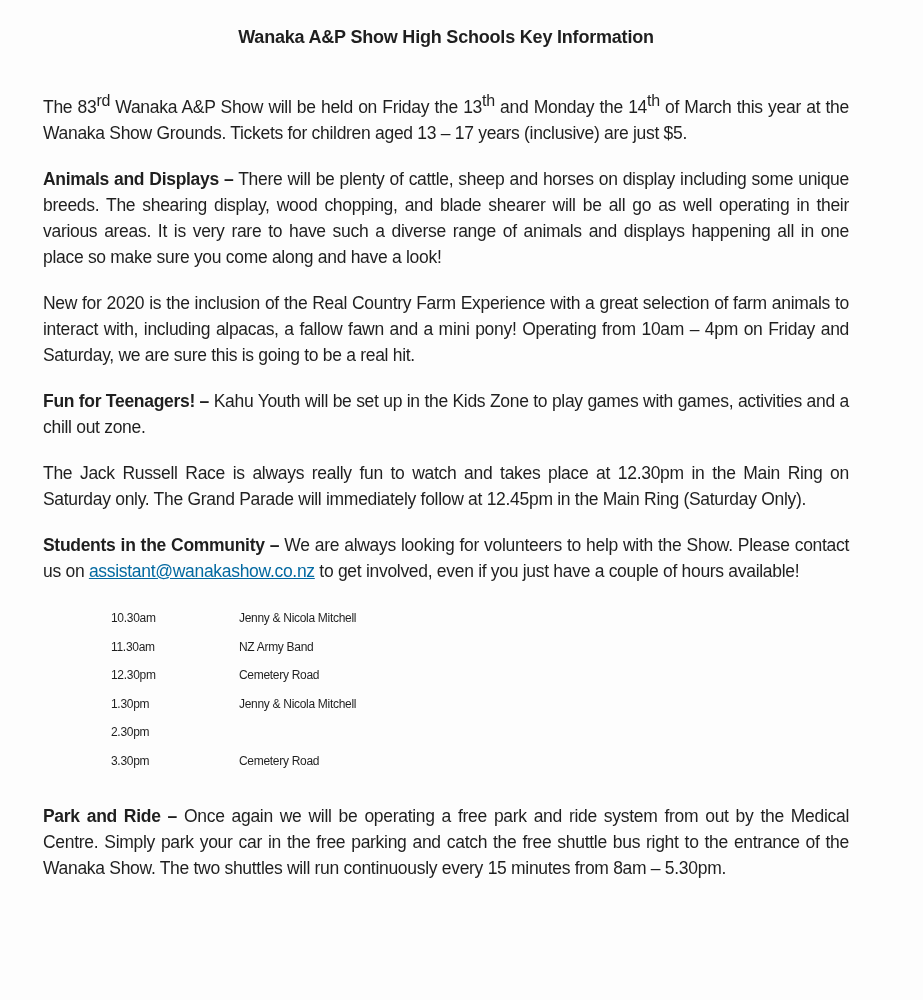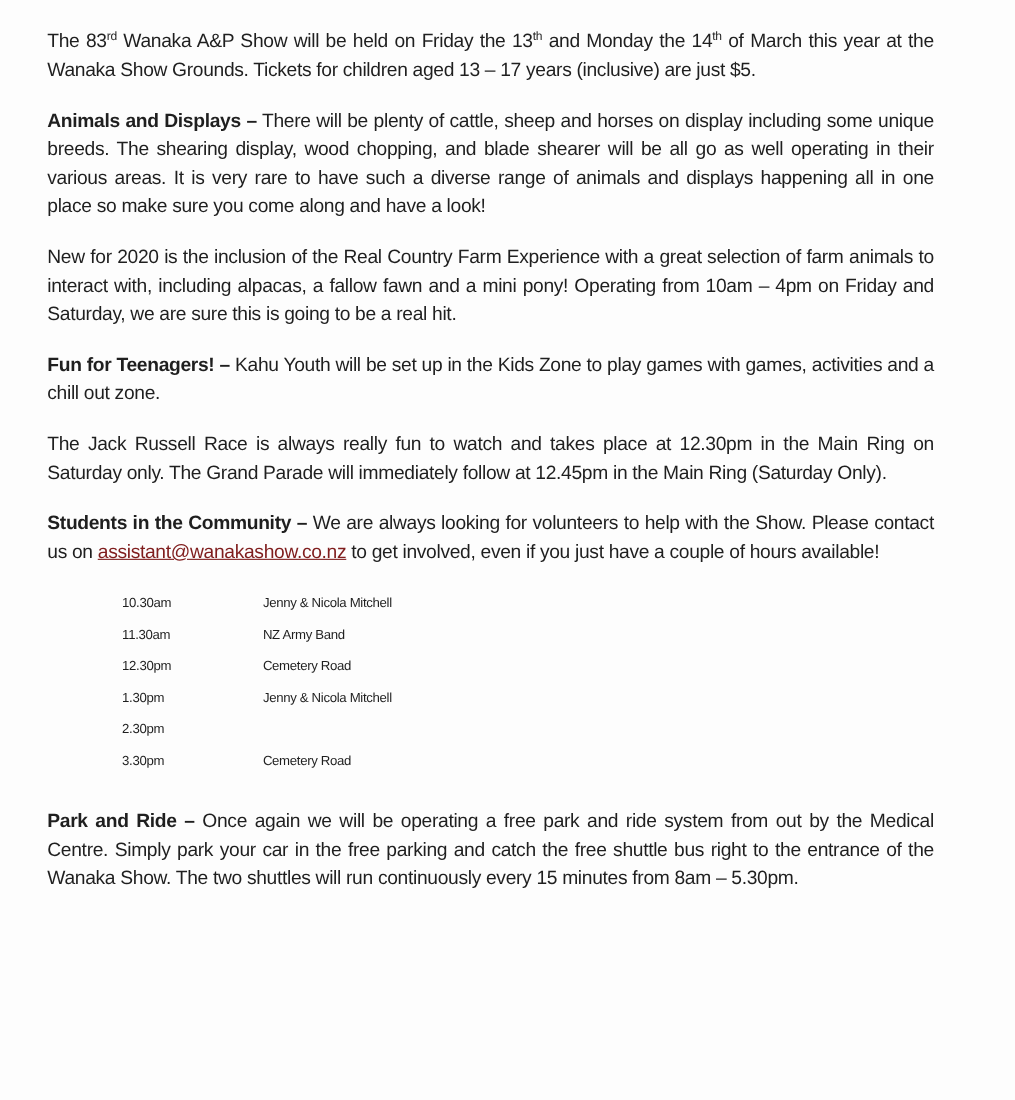--- a/index.html
+++ b/index.html
@@ -30,26 +30,26 @@
     margin: 0 0 20px 0;
     font-size: 17.5px;
     line-height: 26px;
     letter-spacing: -0.3px;
     text-align: justify;
   }
   .lead {
     font-weight: 700;
   }
   sup {
-    font-size: 11px;
+    font-size: 16px;
     line-height: 0;
     vertical-align: super;
   }
   a.email-link {
-    color: #7f1d1d;
+    color: #0369a1;
     text-decoration: underline;
     cursor: pointer;
   }
   .schedule {
     margin: 2px 0 28px 68px;
     font-size: 12px;
     letter-spacing: -0.3px;
   }
   .schedule .row {
     display: flex;
@@ -61,20 +61,21 @@
   }
   .schedule .artist {
     flex: 1;
   }
 </style>
 </head>
 <body>
 
 <div class="page">
 
+  <h1 class="title">Wanaka A&amp;P Show High Schools Key Information</h1>
 
   <p class="para"><span>The 83</span><sup>rd</sup><span> Wanaka A&amp;P Show will be held on Friday the 13</span><sup>th</sup><span> and Monday the 14</span><sup>th</sup><span> of March this year at the Wanaka Show Grounds. Tickets for children aged 13 – 17 years (inclusive) are just $5.</span></p>
 
   <p class="para"><span class="lead">Animals and Displays –</span><span> There will be plenty of cattle, sheep and horses on display including some unique breeds. The shearing display, wood chopping, and blade shearer will be all go as well operating in their various areas. It is very rare to have such a diverse range of animals and displays happening all in one place so make sure you come along and have a look!</span></p>
 
   <p class="para"><span>New for 2020 is the inclusion of the Real Country Farm Experience with a great selection of farm animals to interact with, including alpacas, a fallow fawn and a mini pony! Operating from 10am – 4pm on Friday and Saturday, we are sure this is going to be a real hit.</span></p>
 
   <p class="para"><span class="lead">Fun for Teenagers! –</span><span> Kahu Youth will be set up in the Kids Zone to play games with games, activities and a chill out zone.</span></p>
 
   <p class="para"><span>The Jack Russell Race is always really fun to watch and takes place at 12.30pm in the Main Ring on Saturday only. The Grand Parade will immediately follow at 12.45pm in the Main Ring (Saturday Only).</span></p>

